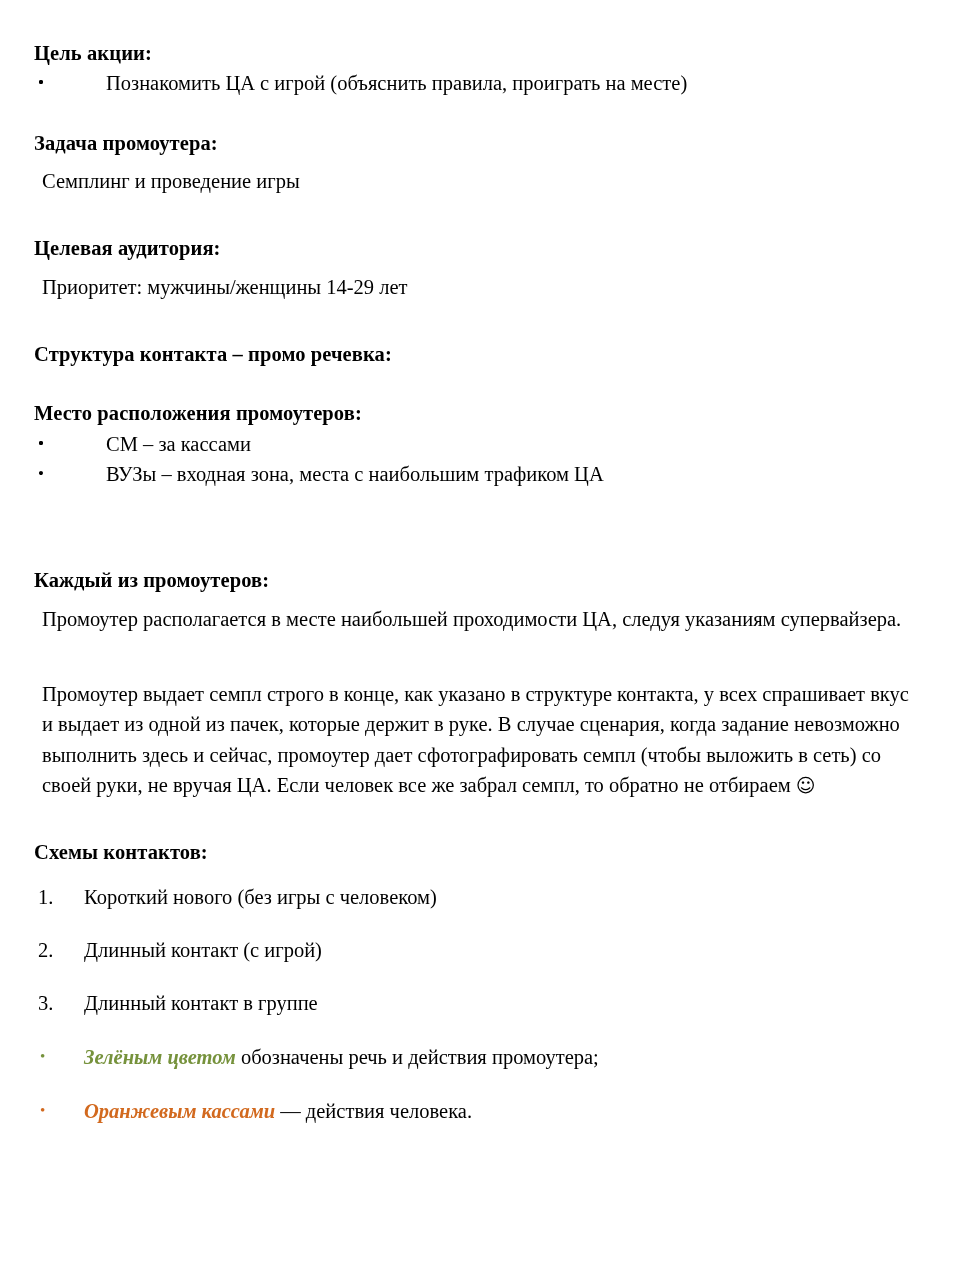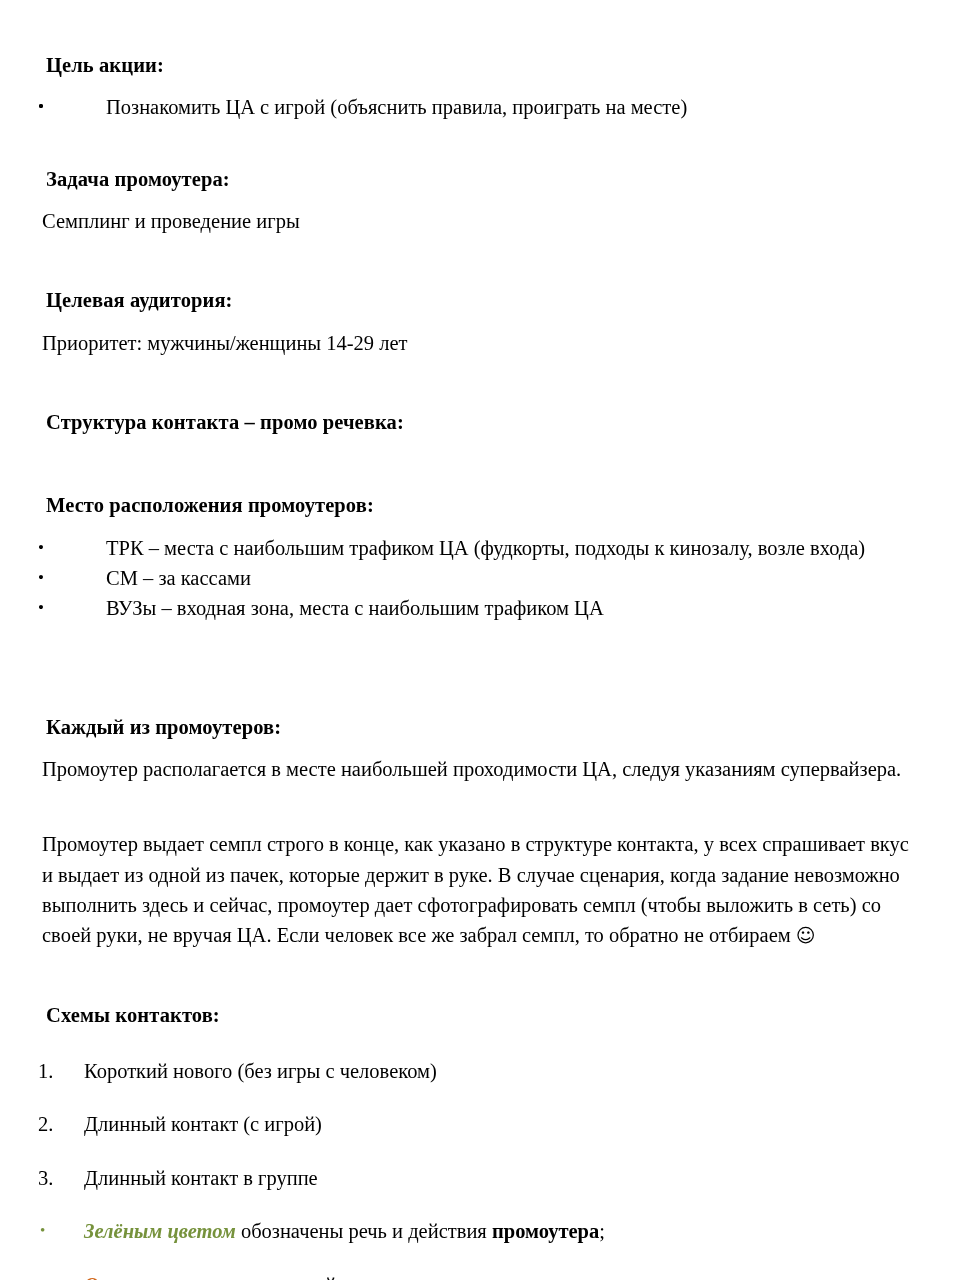--- a/index.html
+++ b/index.html
@@ -28,21 +28,21 @@
     width: 898px;
     font-size: 20.5px;
     line-height: 1.48;
   }
 
   
   .heading {
     font-weight: bold;
     font-size: 20.5px;
     line-height: 1.48;
-    margin: 12px;
+    margin: 0;
     letter-spacing: 0.1px;
   }
   .para {
     margin: 8px;
     font-size: 20.5px;
     line-height: 1.48;
   }
   .spacer-sm { height: 14px; }
   .spacer-md { height: 29px; }
   .spacer-xl { height: 76px; }
@@ -110,21 +110,21 @@
     top: 0;
     font-size: 15px;
     line-height: 1.95;
   }
   .legend .em {
     font-weight: bold;
     font-style: italic;
     text-align: right;
   }
   .legend .strong {
-    font-weight: bold;
+    font-weight: normal;
     text-align: right;
   }
   .legend-green .bullet-dot,
   .legend-green .em { color: var(--green); }
   .legend-orange .bullet-dot,
   .legend-orange .em { color: var(--orange); }
 
   .smiley {
     font-family: "DejaVu Sans", sans-serif;
     font-size: 19px;
@@ -166,21 +166,20 @@
 
     <p class="heading">Структура контакта – промо речевка:</p>
 
     <div class="spacer-md"></div>
 
     <p class="heading">Место расположения промоутеров:</p>
 
     <ul class="bullets">
       <li>
         <span class="bullet-dot">•</span>
-        <span>ТРК – места с наибольшим трафиком ЦА (фудкорты, подходы к кинозалу, возле входа)</span>
       </li>
       <li>
         <span class="bullet-dot">•</span>
         <span>СМ – за кассами</span>
       </li>
       <li>
         <span class="bullet-dot">•</span>
         <span>ВУЗы – входная зона, места с наибольшим трафиком ЦА</span>
       </li>
     </ul>

